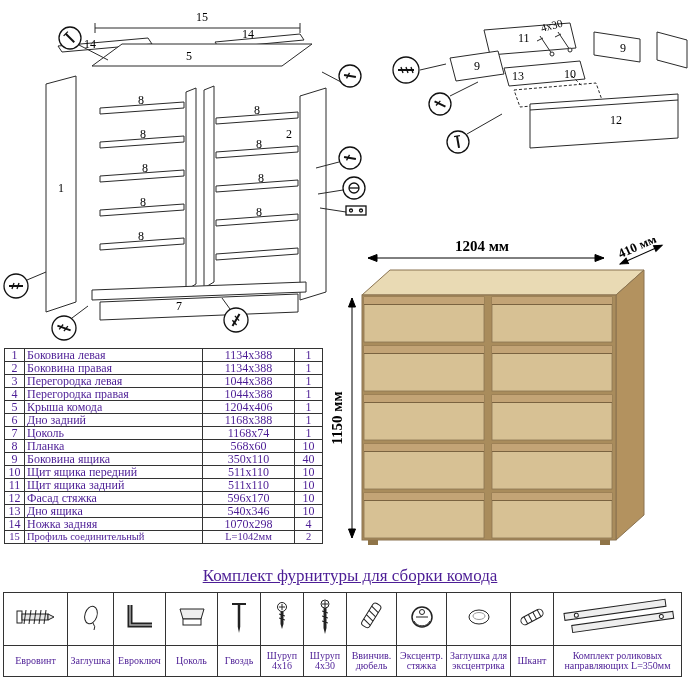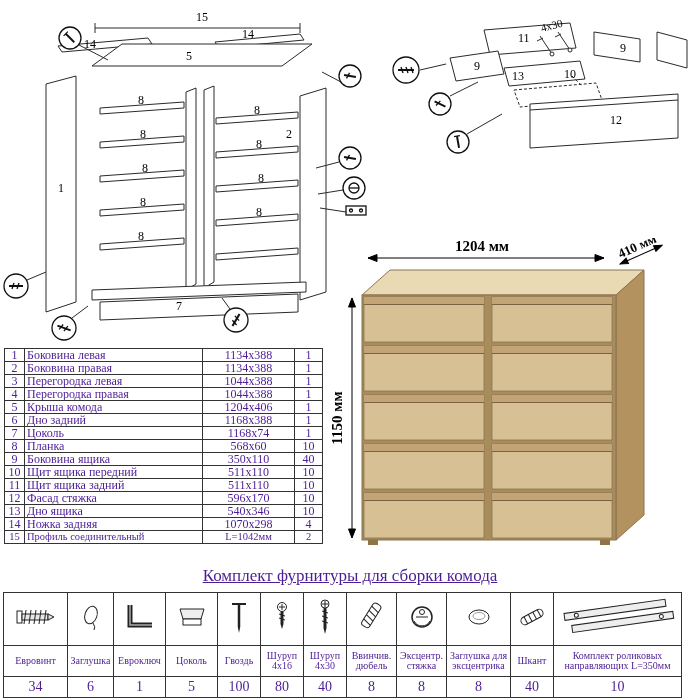--- a/index.html
+++ b/index.html
@@ -492,30 +492,16 @@
         <td>Цоколь</td>
         <td>Гвоздь</td>
         <td>Шуруп 4x16</td>
         <td>Шуруп 4x30</td>
         <td>Ввинчив. дюбель</td>
         <td>Эксцентр. стяжка</td>
         <td>Заглушка для эксцентрика</td>
         <td>Шкант</td>
         <td>Комплект роликовых направляющих L=350мм</td>
       </tr>
-      <tr class="qtys">
-        <td>34</td>
-        <td>6</td>
-        <td>1</td>
-        <td>5</td>
-        <td>100</td>
-        <td>80</td>
-        <td>40</td>
-        <td>8</td>
-        <td>8</td>
-        <td>8</td>
-        <td>40</td>
-        <td>10</td>
-      </tr>
     </tbody>
   </table>
 
 </div>
 
 </body></html>

